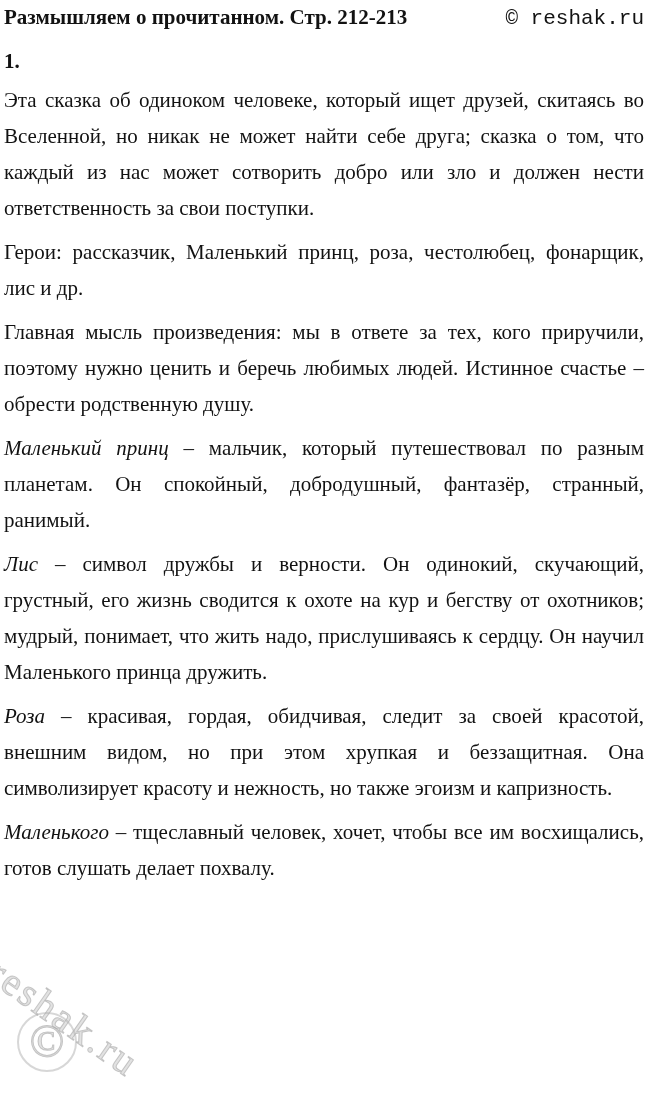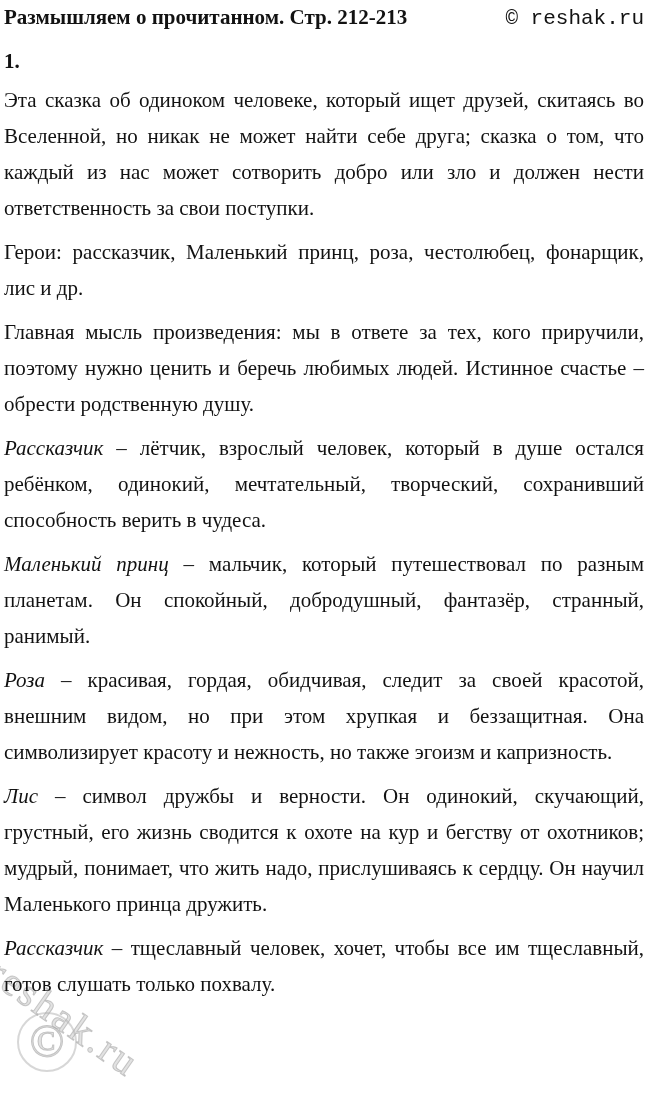--- a/index.html
+++ b/index.html
@@ -107,34 +107,31 @@
   </p>
 
   <p class="para">
     <span>Герои: рассказчик, Маленький принц, роза, честолюбец, фонарщик, лис и др.</span>
   </p>
 
   <p class="para">
     <span>Главная мысль произведения: мы в ответе за тех, кого приручили, поэтому нужно ценить и беречь любимых людей. Истинное счастье – обрести родственную душу.</span>
   </p>
 
+
   <p class="para">
-    <span class="lead">Рассказчик</span><span> – лётчик, взрослый человек, который в душе остался ребёнком, одинокий, мечтательный, творческий, сохранивший способность верить в чудеса.</span>
+    <span class="lead">Маленький принц</span><span> – мальчик, который путешествовал по разным планетам. Он спокойный, добродушный, фантазёр, странный, ранимый.</span>
   </p>
 
   <p class="para">
-    <span class="lead">Маленький принц</span><span> – мальчик, который путешествовал по разным планетам. Он спокойный, добродушный, фантазёр, странный, ранимый.</span>
+    <span class="lead">Лис</span><span> – символ дружбы и верности. Он одинокий, скучающий, грустный, его жизнь сводится к охоте на кур и бегству от охотников; мудрый, понимает, что жить надо, прислушиваясь к сердцу. Он научил Маленького принца дружить.</span>
   </p>
 
   <p class="para">
     <span class="lead">Роза</span><span> – красивая, гордая, обидчивая, следит за своей красотой, внешним видом, но при этом хрупкая и беззащитная. Она символизирует красоту и нежность, но также эгоизм и капризность.</span>
   </p>
 
   <p class="para">
-    <span class="lead">Лис</span><span> – символ дружбы и верности. Он одинокий, скучающий, грустный, его жизнь сводится к охоте на кур и бегству от охотников; мудрый, понимает, что жить надо, прислушиваясь к сердцу. Он научил Маленького принца дружить.</span>
-  </p>
-
-  <p class="para">
-    <span class="lead">Рассказчик</span><span> – тщеславный человек, хочет, чтобы все им тщеславный, готов слушать только похвалу.</span>
+    <span class="lead">Маленького</span><span> – тщеславный человек, хочет, чтобы все им восхищались, готов слушать делает похвалу.</span>
   </p>
 
 
 </div>
 
 </body></html>

